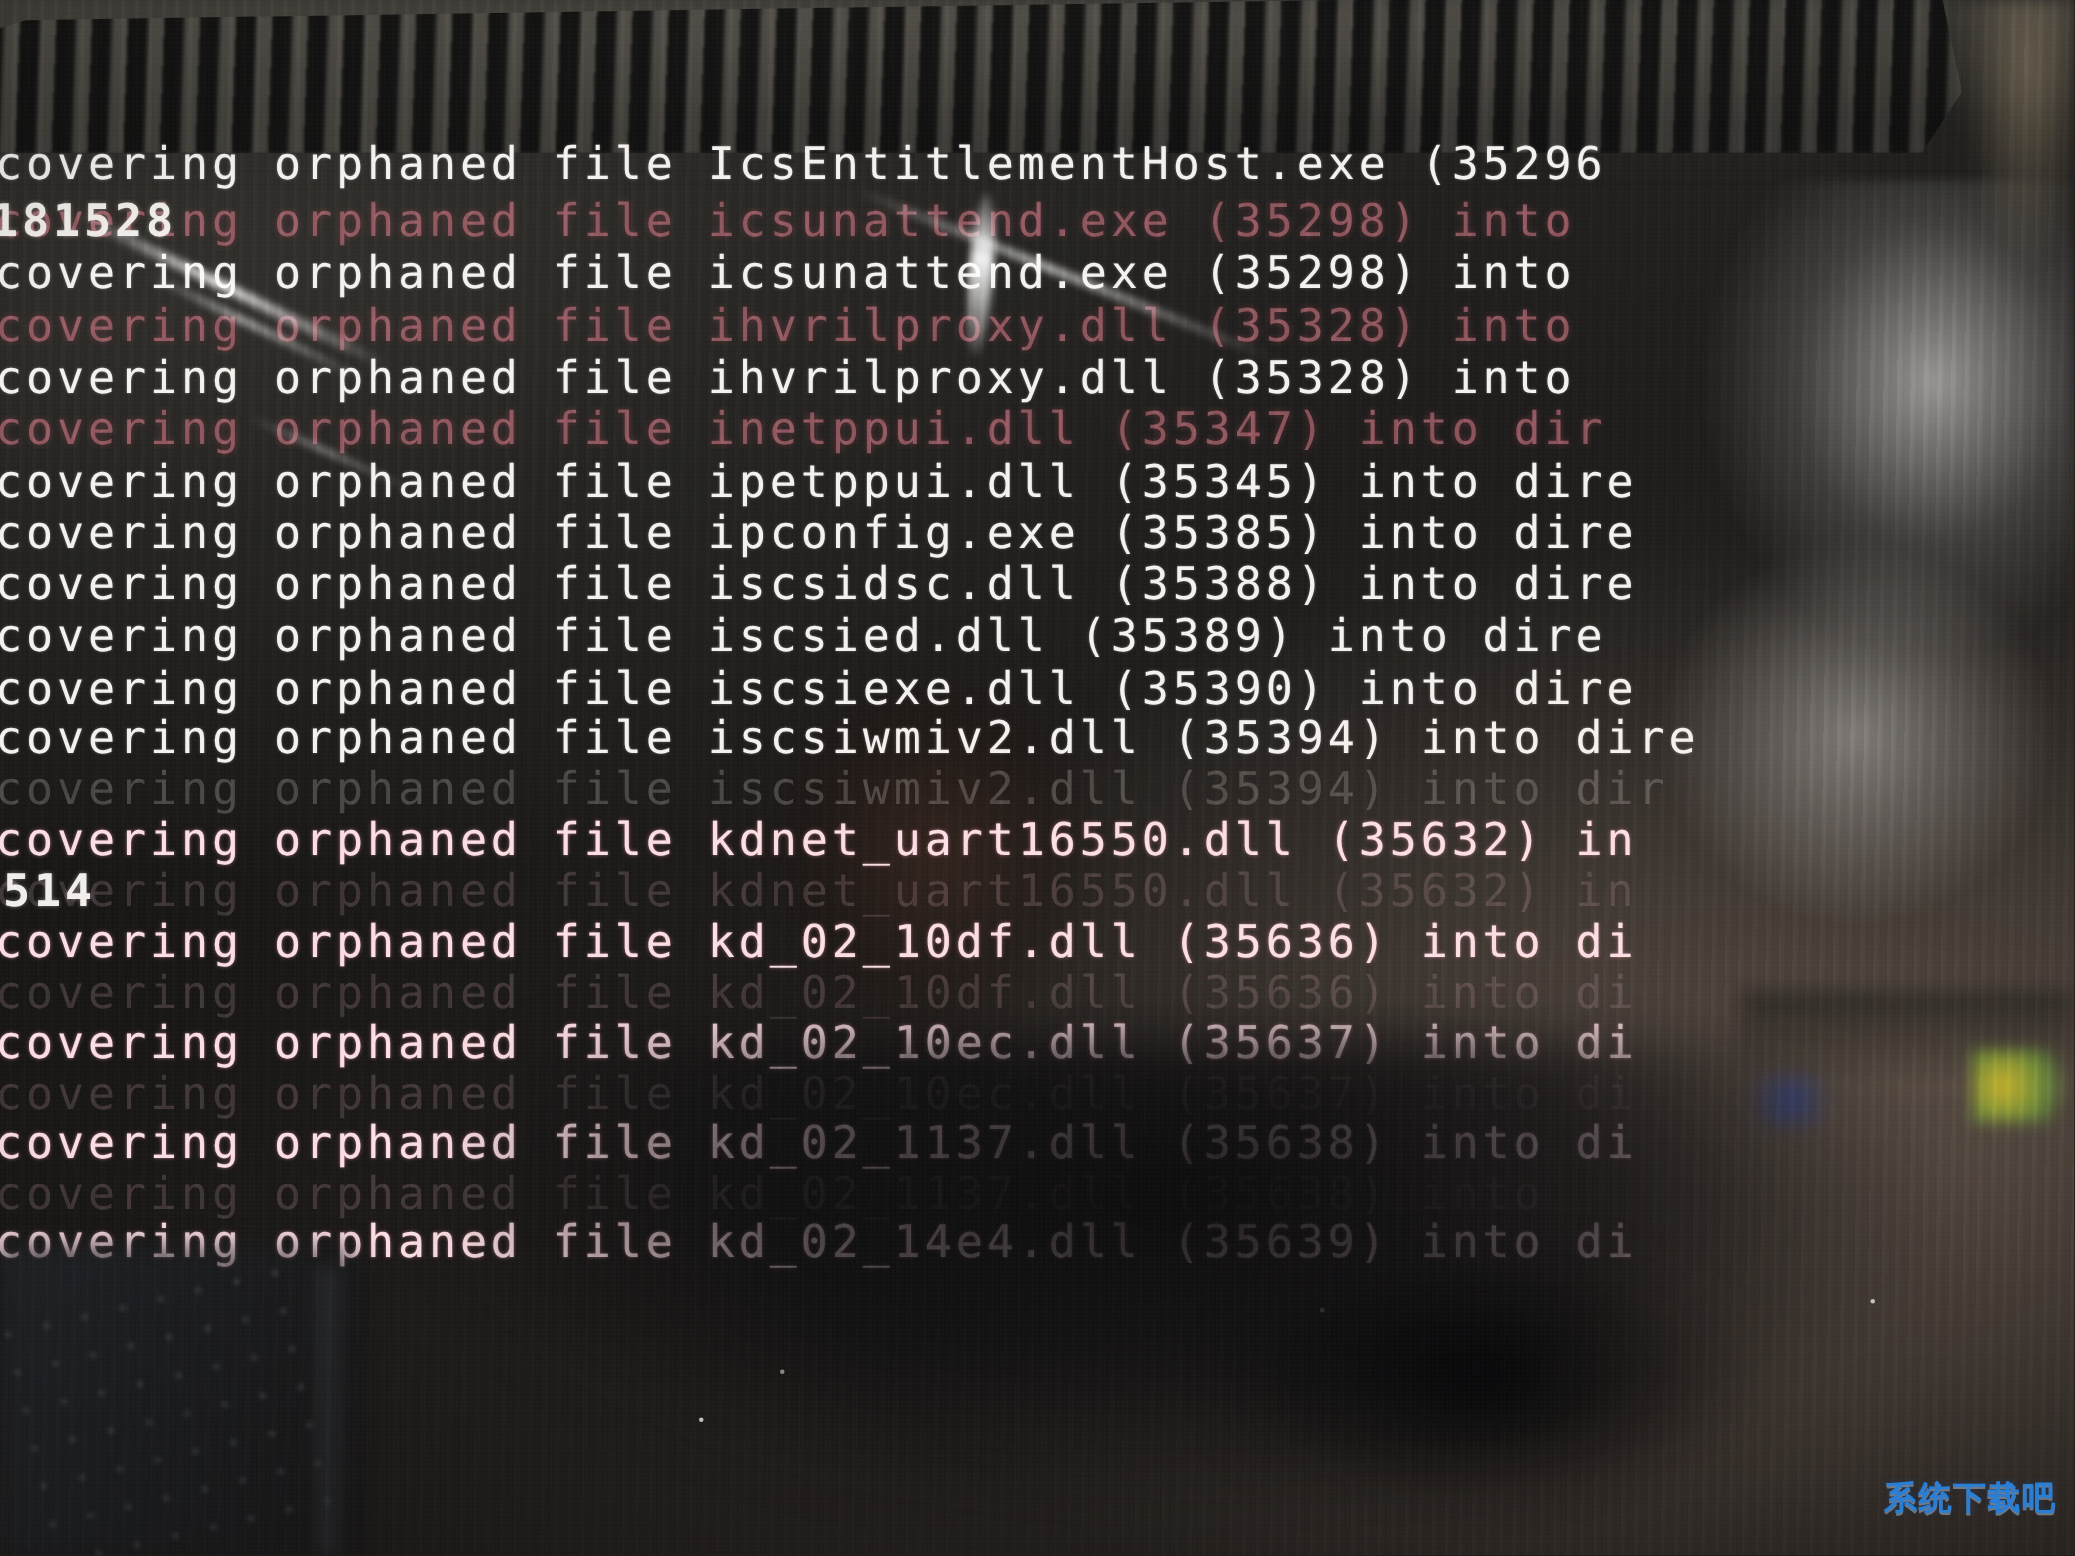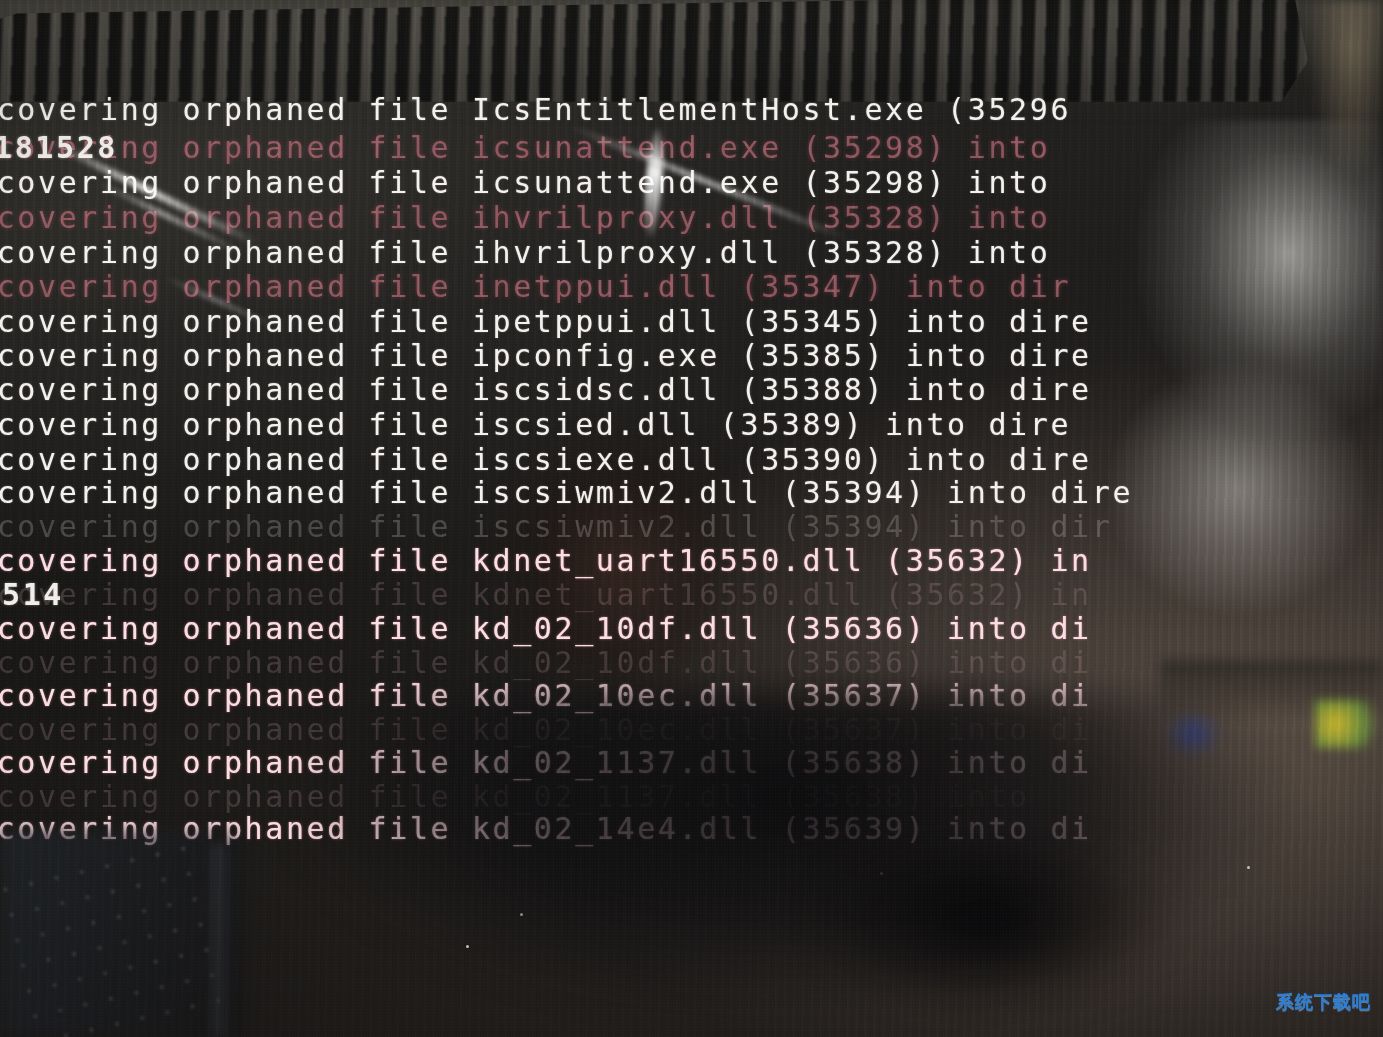--- a/index.html
+++ b/index.html
@@ -191,21 +191,21 @@
   .vignette{
     position:absolute;inset:0;
     background:radial-gradient(110% 86% at 50% 46%, rgba(0,0,0,0) 52%, rgba(0,0,0,0.38) 100%);
   }
 
   
   .watermark{
     position:absolute;
     right:12px; bottom:23px;
     font-family:"DejaVu Sans","Liberation Sans",sans-serif;
-    font-size:18px;
+    font-size:22px;
     font-weight:bold;
     letter-spacing:1px;
     color:#2a7fd4;
     text-shadow:0 1px 0 rgba(255,255,255,0.35), 0 0 4px rgba(20,80,160,0.45);
   }
 </style>
 </head>
 <body>
 
 <div id="stage">

